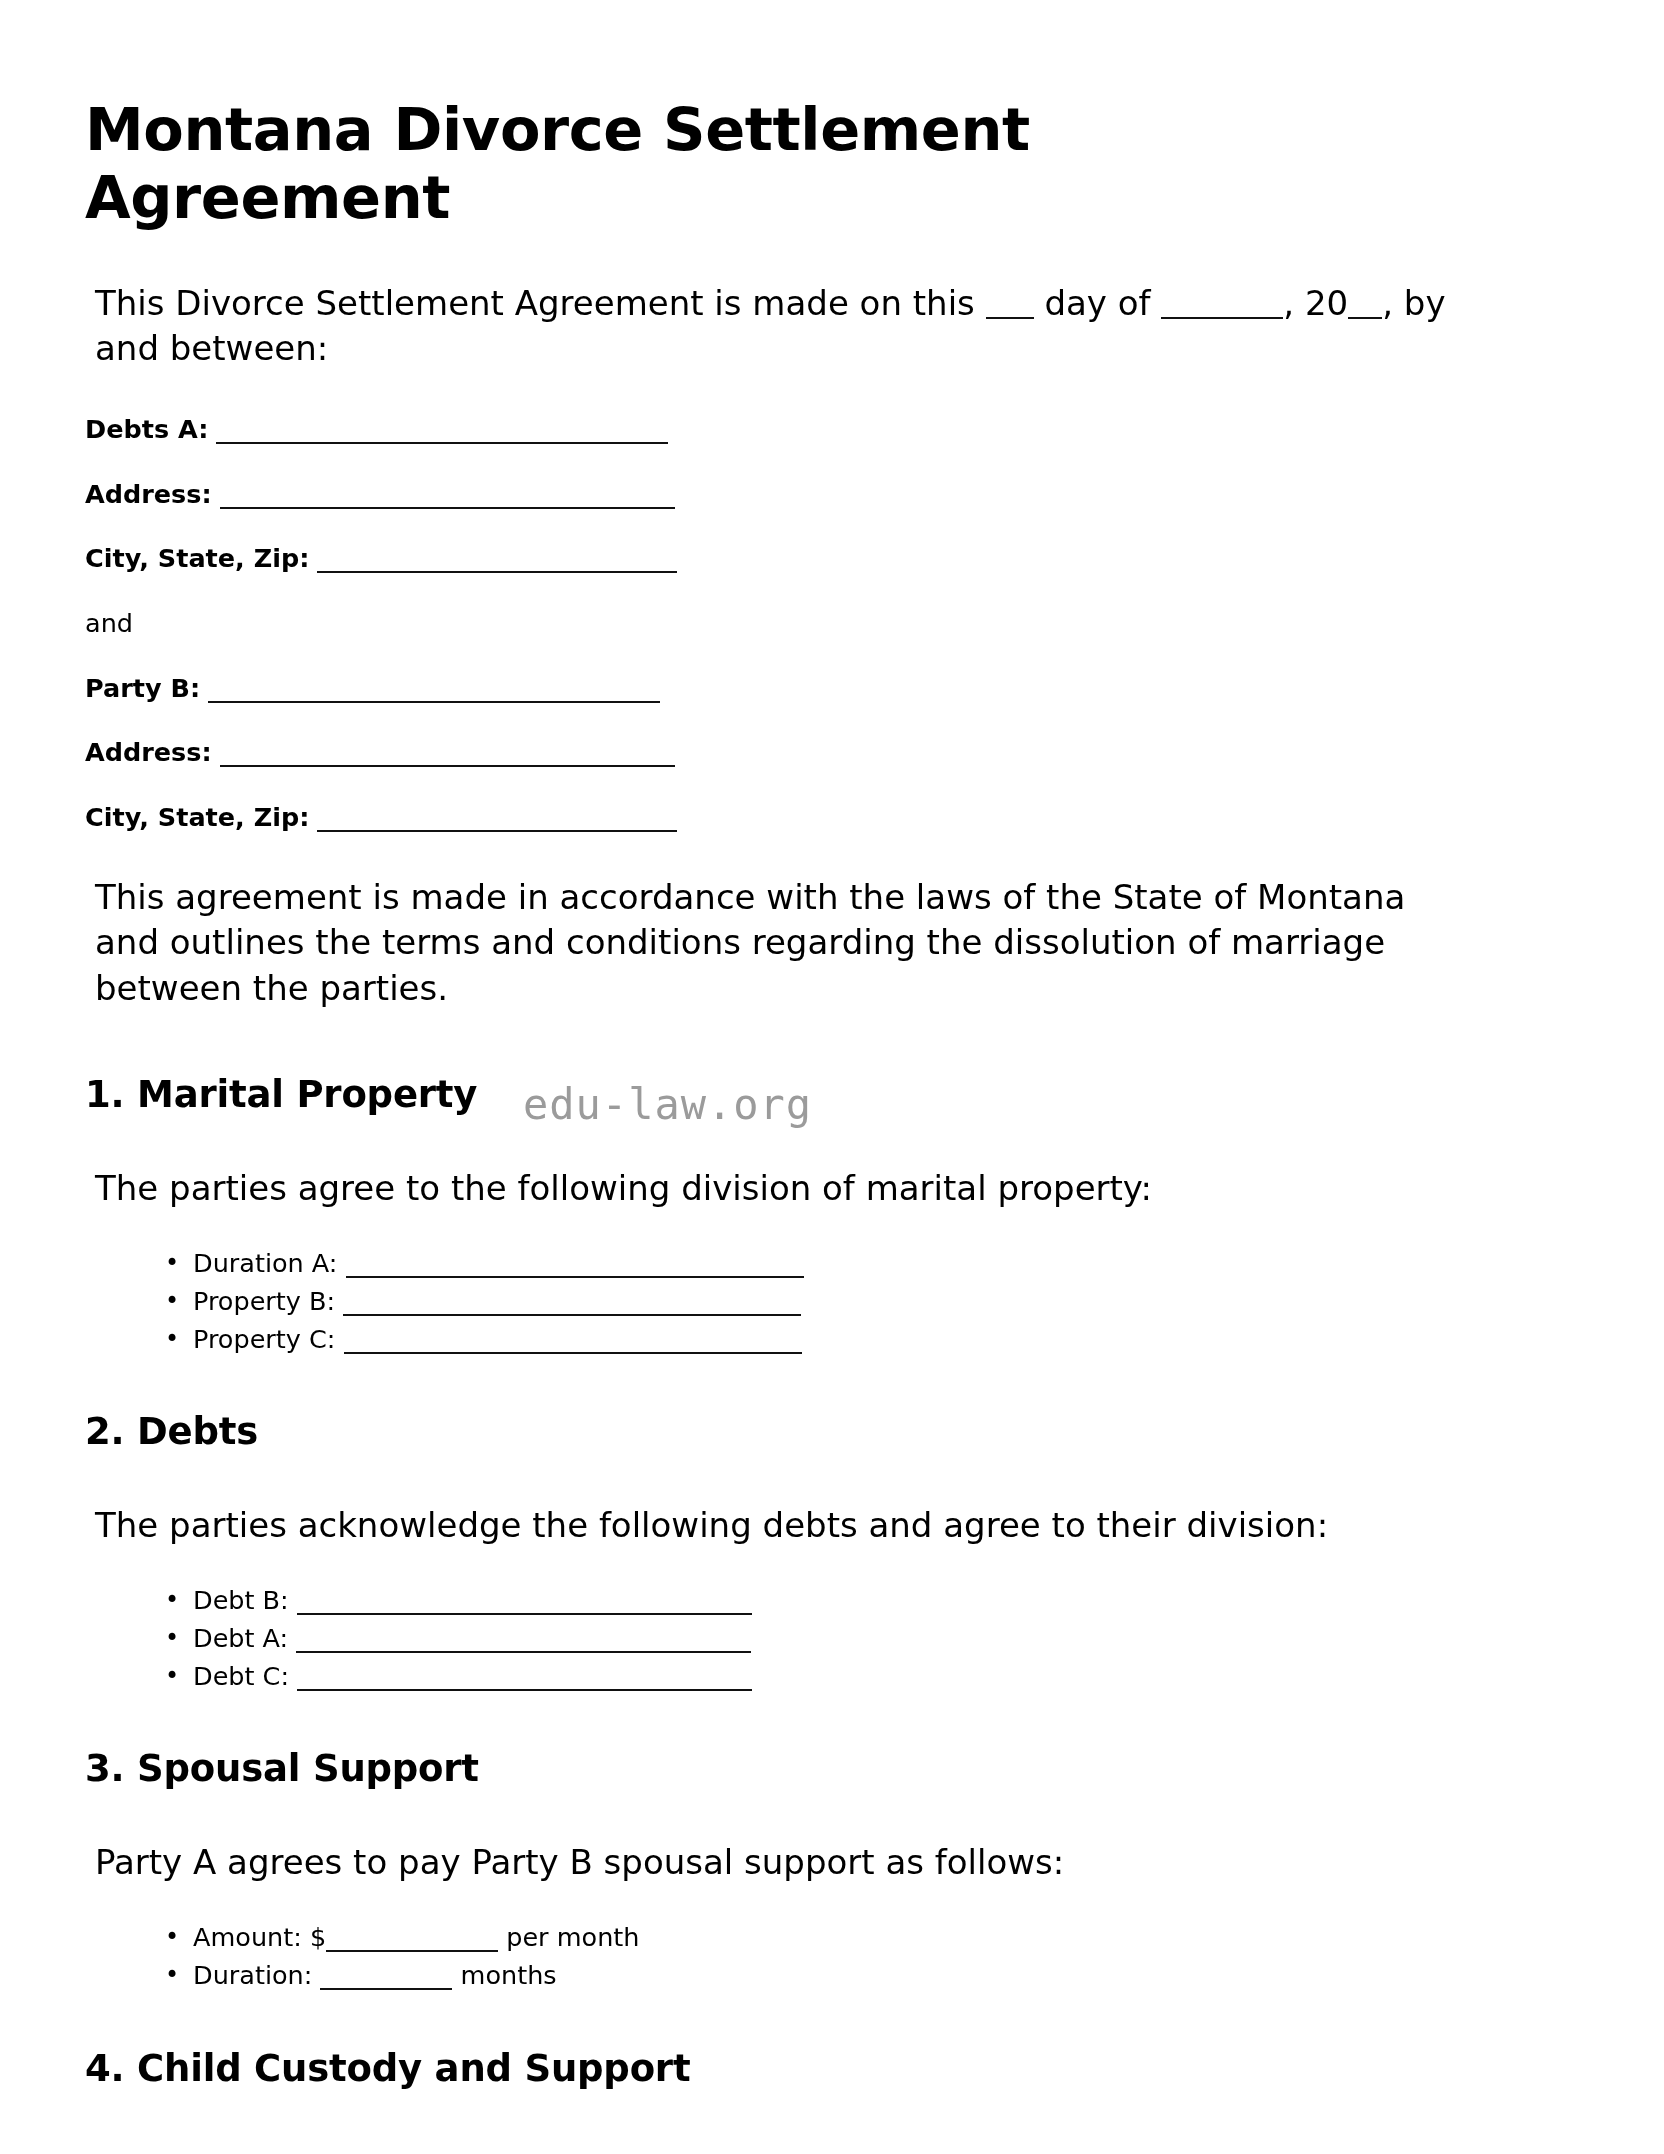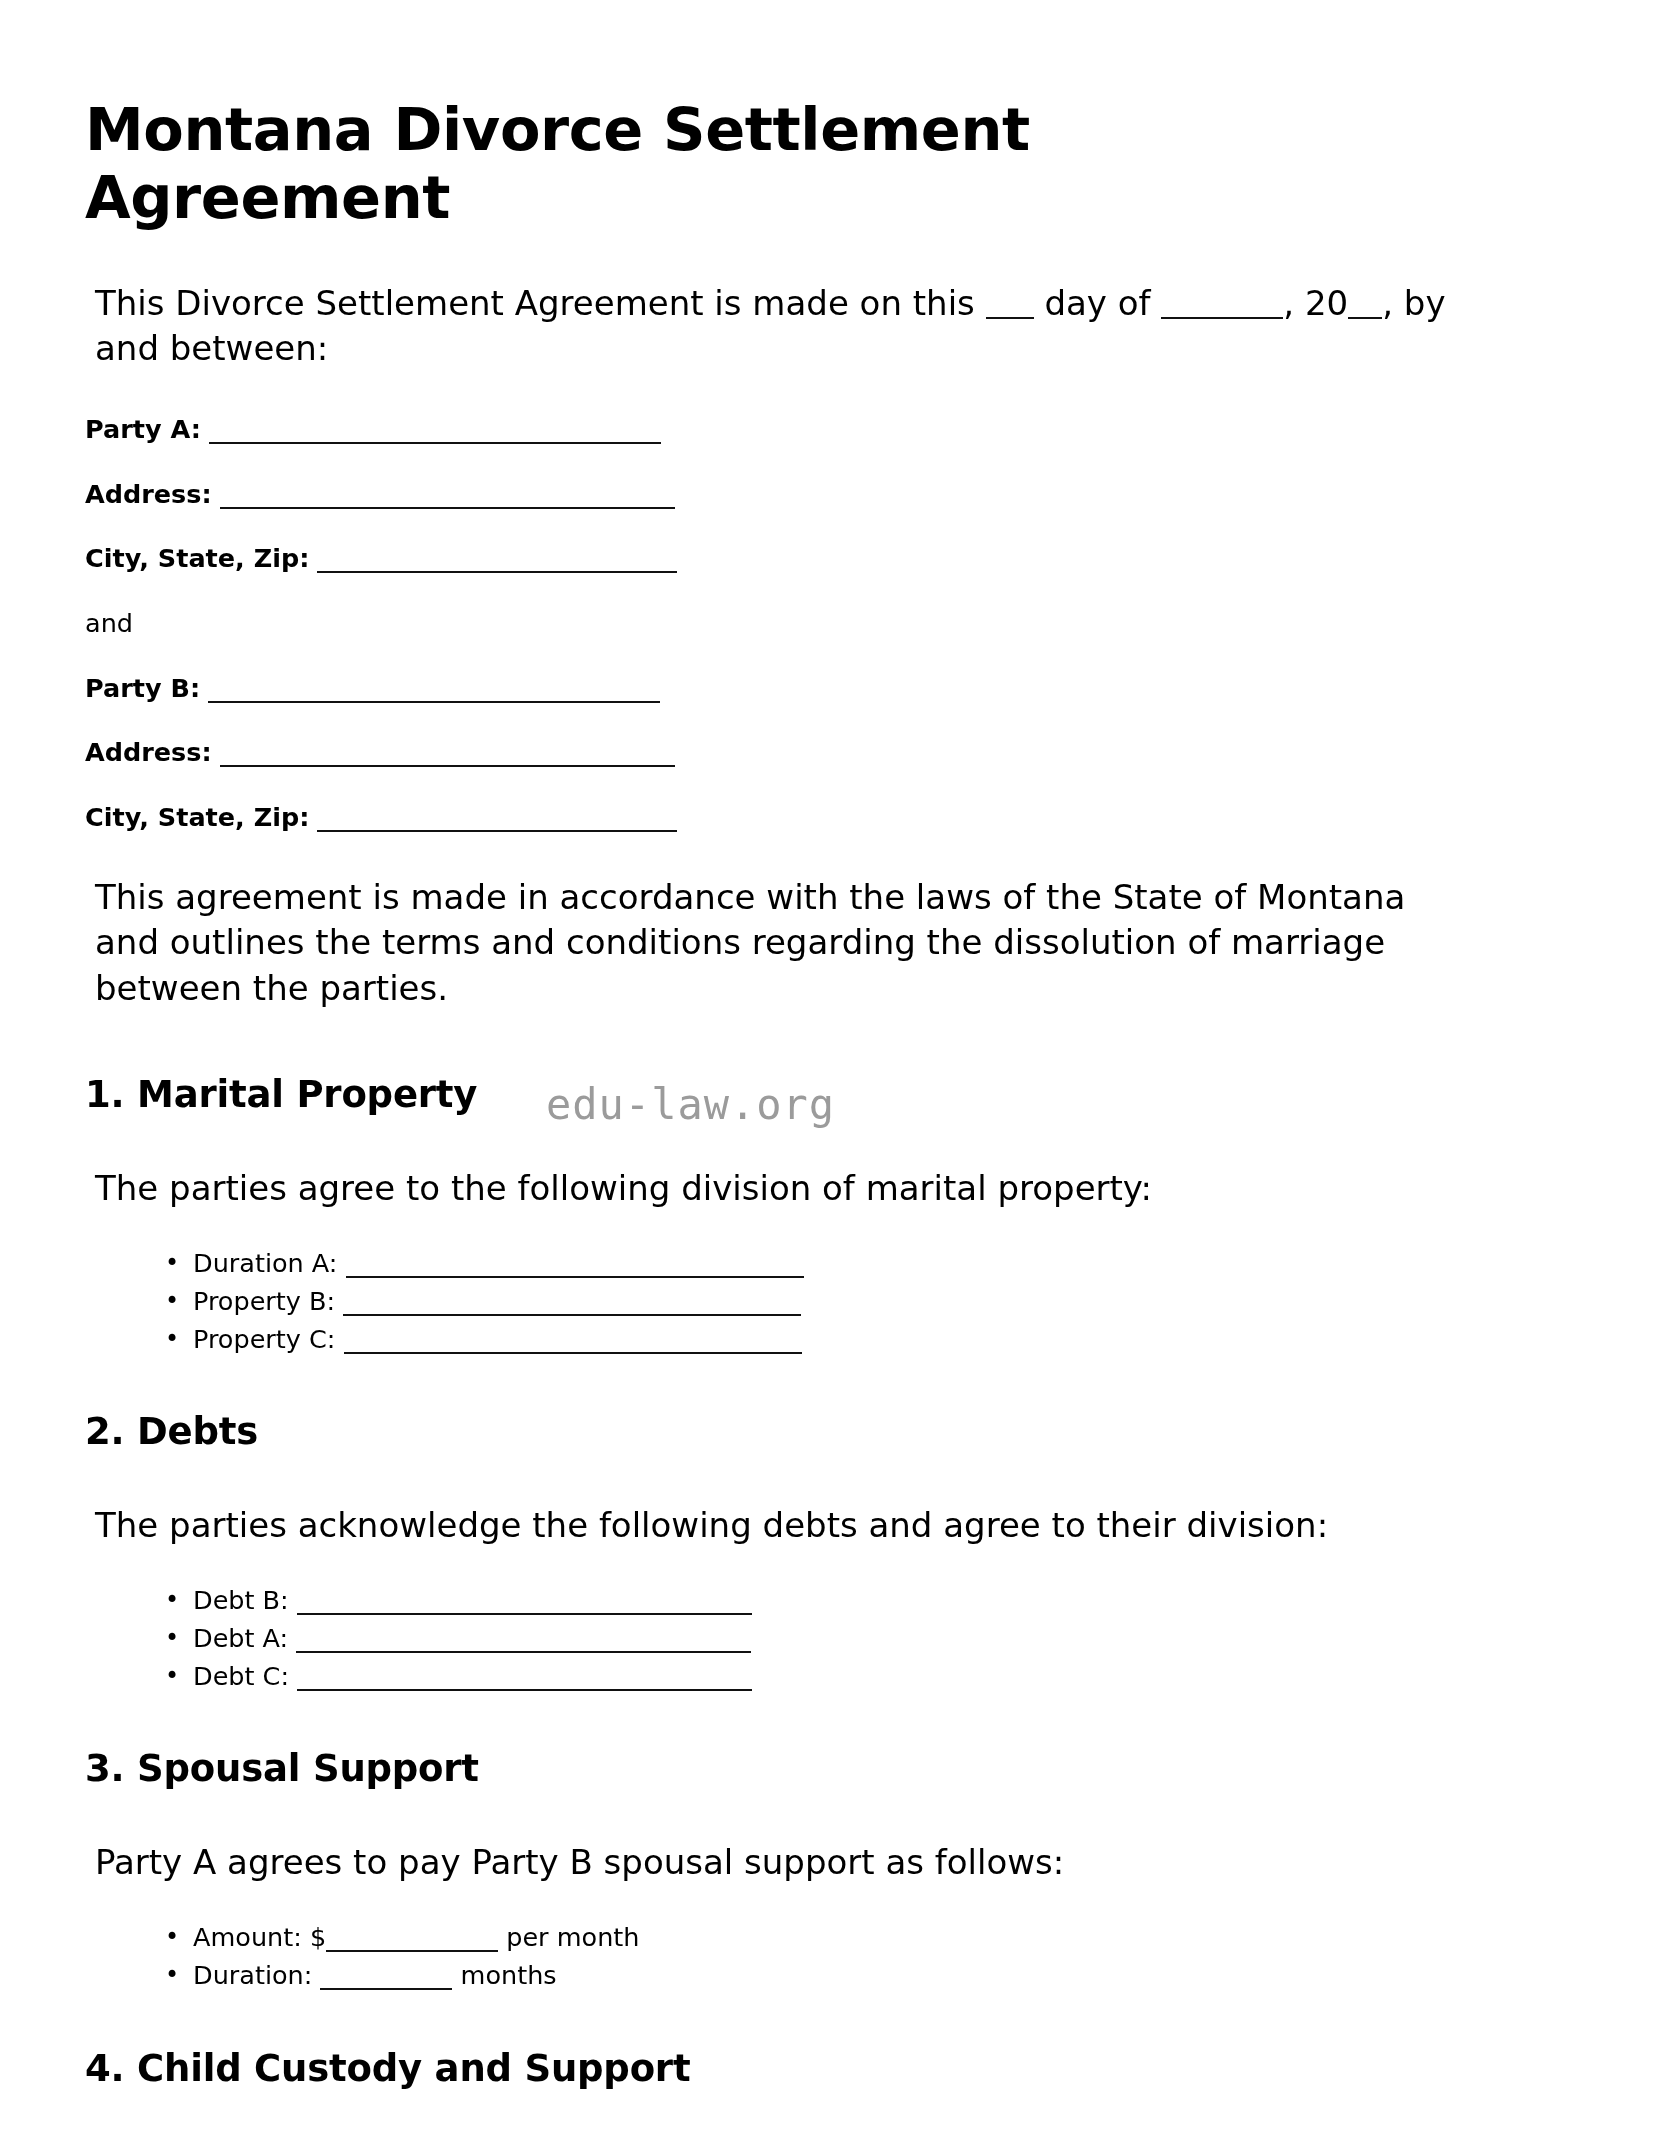--- a/index.html
+++ b/index.html
@@ -129,39 +129,39 @@
 </style>
 </head>
 <body>
 
 <div class="page">
 
   <h1 class="doc-title">Montana Divorce Settlement Agreement</h1>
 
   <p class="para"><span>This Divorce Settlement Agreement is made on this </span><span class="blank b-day"></span><span> day of </span><span class="blank b-month"></span><span>, 20</span><span class="blank b-yr"></span><span>, by and between:</span></p>
 
-  <p class="field-line"><span class="lbl">Party A:</span> <span class="blank b-party"></span></p>
+  <p class="field-line"><span class="lbl">Debts A:</span> <span class="blank b-party"></span></p>
 
   <p class="field-line"><span class="lbl">Address:</span> <span class="blank b-address"></span></p>
 
   <p class="field-line"><span class="lbl">City, State, Zip:</span> <span class="blank b-city"></span></p>
 
   <p class="plain-line">and</p>
 
   <p class="field-line"><span class="lbl">Party B:</span> <span class="blank b-party"></span></p>
 
   <p class="field-line"><span class="lbl">Address:</span> <span class="blank b-address"></span></p>
 
   <p class="field-line"><span class="lbl">City, State, Zip:</span> <span class="blank b-city"></span></p>
 
   <p class="para tight">This agreement is made in accordance with the laws of the State of Montana and outlines the terms and conditions regarding the dissolution of marriage between the parties.</p>
 
   <div class="section-wrap">
     <h2 class="section-heading">1. Marital Property</h2>
-    <span class="watermark" style="left:461px; top:59px;">edu-law.org</span>
+    <span class="watermark" style="left:438px; top:59px;">edu-law.org</span>
     <p class="para">The parties agree to the following division of marital property:</p>
     <ul class="bullets">
       <li><span>Duration A: </span><span class="blank b-prop"></span></li>
       <li><span>Property B: </span><span class="blank b-prop"></span></li>
       <li><span>Property C: </span><span class="blank b-prop"></span></li>
     </ul>
   </div>
 
   <div class="section-wrap">
     <h2 class="section-heading">2. Debts</h2>

